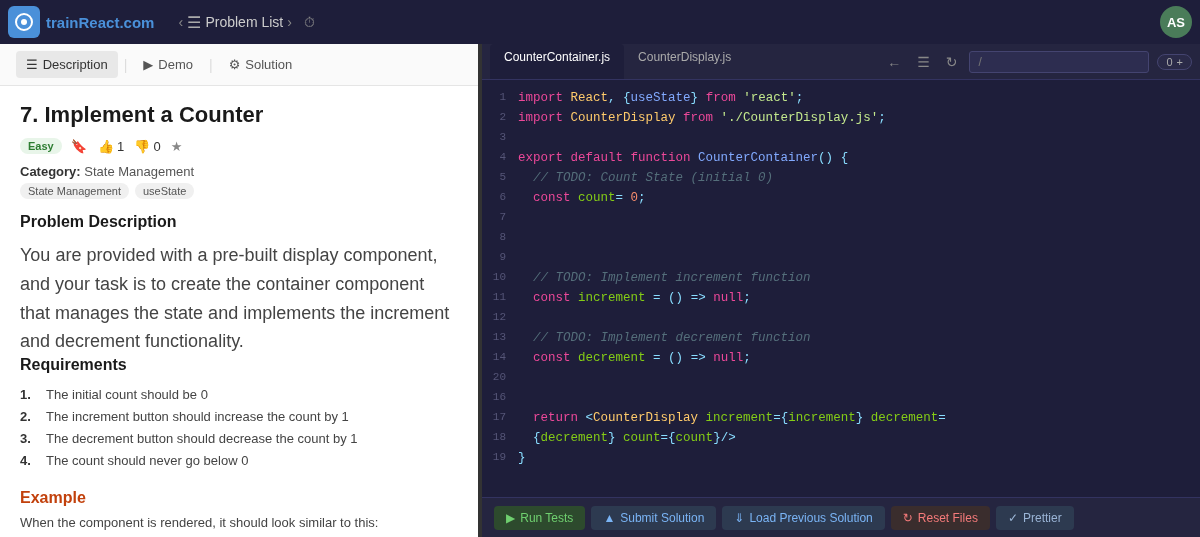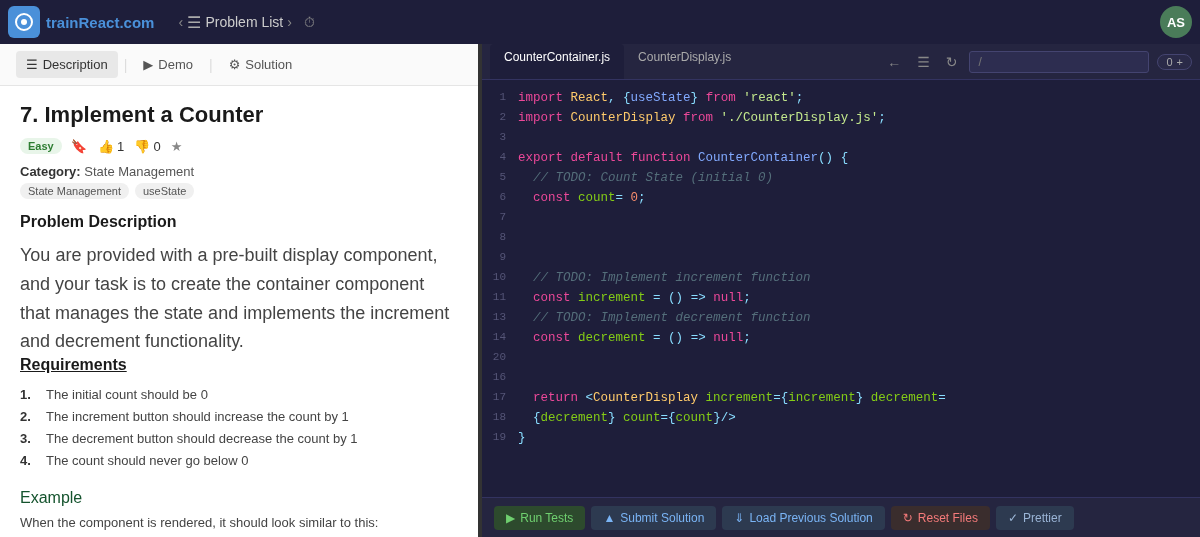--- a/index.html
+++ b/index.html
@@ -209,21 +209,20 @@
       color: #444;
       line-height: 1.6;
       margin-bottom: 0;
     }
 
     .requirements-title {
       font-size: 16px;
       font-weight: 700;
       color: #1a1a1a;
       margin-bottom: 10px;
-      text-decoration: underline;
     }
     .requirements-list {
       list-style: none;
       padding: 0;
       margin-bottom: 16px;
     }
     .requirements-list li {
       font-size: 13px;
       color: #444;
       line-height: 1.7;
@@ -231,22 +230,22 @@
       gap: 6px;
     }
     .req-num {
       font-weight: 600;
       color: #333;
       min-width: 20px;
     }
 
     .example-title {
       font-size: 16px;
-      font-weight: 400;
-      color: #14532d;
+      font-weight: 700;
+      color: #c2410c;
       margin-bottom: 8px;
     }
     .example-text {
       font-size: 13px;
       color: #444;
       margin-bottom: 8px;
     }
     .example-code {
       background: #f7f7f7;
       border: 1px solid #e5e5e5;
@@ -589,20 +588,24 @@
         <span class="line-num">9</span>
         <span class="line-content"></span>
       </div>
       <div class="code-line">
         <span class="line-num">10</span>
         <span class="line-content">  <span class="cmt">// TODO: Implement increment function</span></span>
       </div>
       <div class="code-line">
         <span class="line-num">11</span>
         <span class="line-content">  <span class="kw">const</span> <span class="var">increment</span> <span class="op">=</span> <span class="punct">()</span> <span class="op">=&gt;</span> <span class="kw">null</span><span class="punct">;</span></span>
+      </div>
+      <div class="code-line">
+        <span class="line-num">12</span>
+        <span class="line-content"></span>
       </div>
       <div class="code-line">
         <span class="line-num">13</span>
         <span class="line-content">  <span class="cmt">// TODO: Implement decrement function</span></span>
       </div>
       <div class="code-line">
         <span class="line-num">14</span>
         <span class="line-content">  <span class="kw">const</span> <span class="var">decrement</span> <span class="op">=</span> <span class="punct">()</span> <span class="op">=&gt;</span> <span class="kw">null</span><span class="punct">;</span></span>
       </div>
       <div class="code-line">

